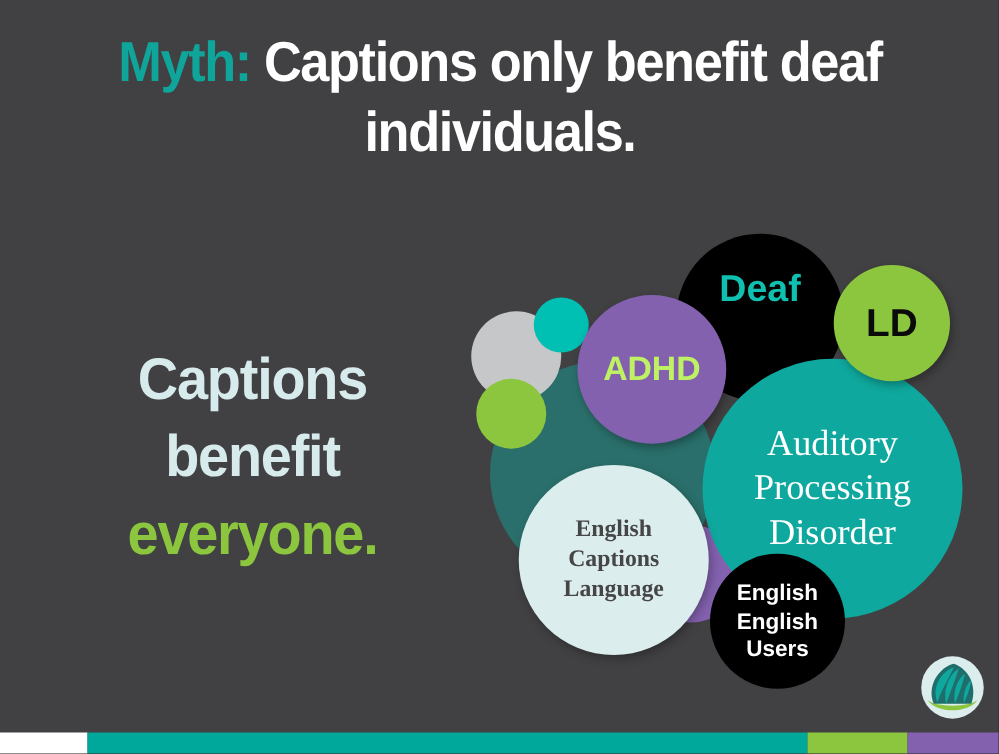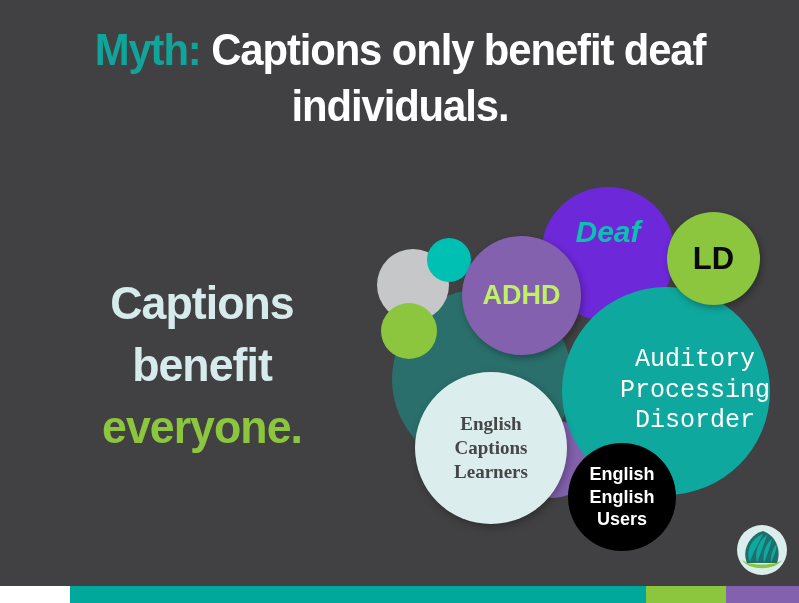--- a/index.html
+++ b/index.html
@@ -72,28 +72,28 @@
     justify-content: center;
     text-align: center;
     box-sizing: border-box;
   }
   .bubble > span { display: block; }
 
   .b-gray       { left:377px; top:249px; width:72px;  height:72px;  background:#C6C7C9; z-index:2; }
   .b-cyan       { left:427px; top:238px; width:44px;  height:44px;  background:#00BFB3; z-index:3; }
   .b-green-sm   { left:381px; top:303px; width:56px;  height:56px;  background:#8CC63E; z-index:4; }
   .b-darkteal-lg{ left:392px; top:289px; width:180px; height:180px; background:#2A6F6B; z-index:1; }
-  .b-deaf       { left:541px; top:187px; width:134px; height:134px; background:#6d28d9; z-index:2;font-style:italic; }
+  .b-deaf       { left:541px; top:187px; width:134px; height:134px; background:#000000; z-index:2; }
   .b-purple-peek{ left:514px; top:420px; width:78px;  height:78px;  background:#8361AE; z-index:3; }
 
   .b-apd {
     left:562px; top:287px; width:208px; height:208px;
     background:#0FA89E; z-index:5;
-    font-family:Liberation Mono, monospace;
-    font-size:25px; line-height:1.22; color:#ffffff;justify-content:flex-end;
+    font-family:Liberation Serif, serif;
+    font-size:29px; line-height:1.22; color:#ffffff;
   }
   .b-adhd {
     left:462px; top:236px; width:119px; height:119px;
     background:#8361AE; z-index:6;
     font-family:"Liberation Sans", sans-serif;
     font-weight:bold; font-size:27px; color:#bef264;
     box-shadow: 2px 3px 7px rgba(0,0,0,0.30);
   }
   .b-ld {
     left:667px; top:212px; width:93px; height:93px;
@@ -188,21 +188,21 @@
     </div>
 
     <div class="bubble b-ld">
       <span>LD</span>
     </div>
 
     <div class="bubble b-ell">
       <span>
         <span>English</span><br>
         <span>Captions</span><br>
-        <span>Learners</span>
+        <span>Language</span>
       </span>
     </div>
 
     <div class="bubble b-feu">
       <span>
         <span>English</span><br>
         <span>English</span><br>
         <span>Users</span>
       </span>
     </div>

